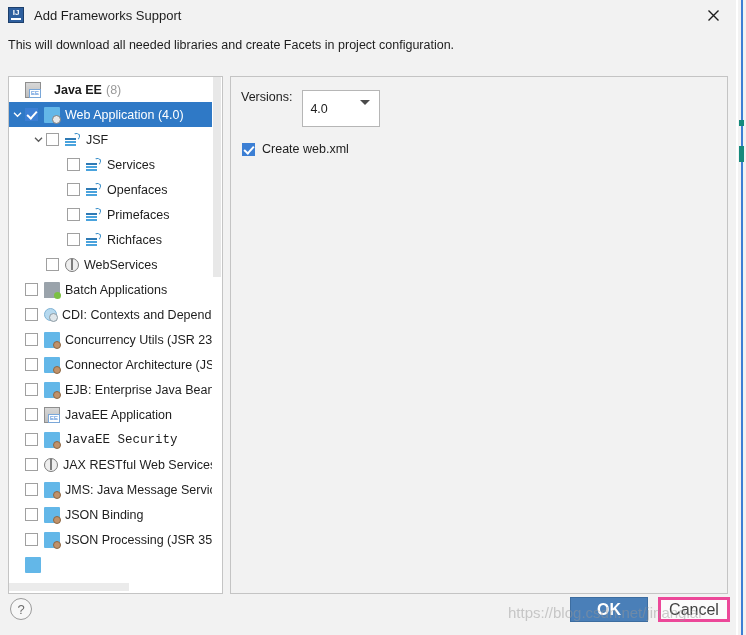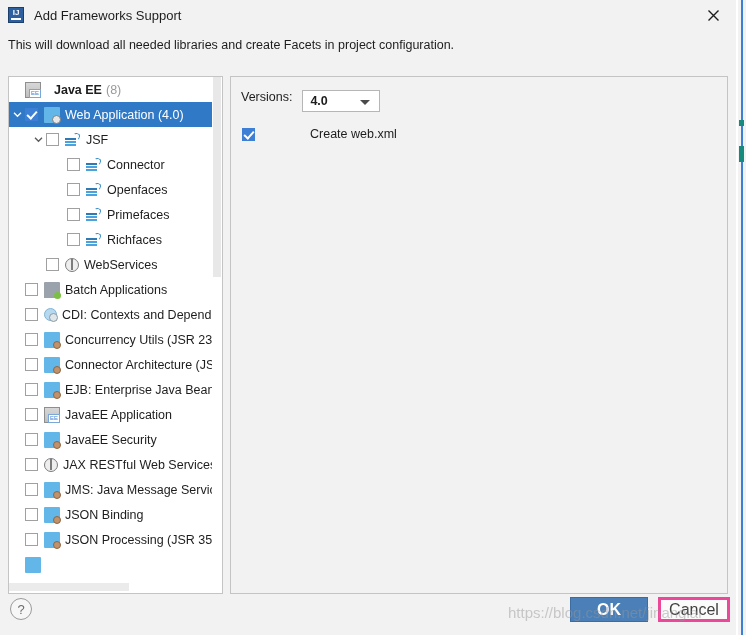--- a/index.html
+++ b/index.html
@@ -342,44 +342,42 @@
     border: 1px solid #c4c4c4;
     box-sizing: border-box;
   }
   .opt-row {
     display: flex;
     align-items: flex-start;
     padding: 13px 0 0 10px;
   }
   .opt-label { font-size: 12.5px; margin-right: 10px; }
   .combo {
-    width: 78px; height: 22px;
+    width: 78px; height: 37px;
     background: #ffffff;
     border: 1px solid #b6b6b6;
     box-sizing: border-box;
     display: flex;
     align-items: center;
     position: relative;
     cursor: pointer;
-    font-weight: bold;
   }
   .combo .cval { padding-left: 7px; font-size: 12.5px; }
   .combo .arrow {
     position: absolute;
     right: 9px; top: 9px;
     width: 0; height: 0;
     border-left: 5px solid transparent;
     border-right: 5px solid transparent;
     border-top: 5px solid #4a4a4a;
   }
   .opt-check-row {
     display: flex;
     align-items: center;
     padding: 15px 0 0 11px;
-    gap: 48px;
   }
   .opt-check-row .cb { margin-right: 7px; }
   .opt-check-row .lbl { font-size: 12.5px; }
 
   
   .bottom {
     position: absolute;
     left: 0; bottom: 0;
     width: 736px; height: 41px;
   }
@@ -493,21 +491,21 @@
                 </svg>
               </div>
               <span class="cb"></span>
               <span class="ficon ic-jsf"></span>
               <span class="lbl">JSF</span>
             </div>
             <div class="row" style="padding-left: 42px;">
               <div class="twisty"></div>
               <span class="cb"></span>
               <span class="ficon ic-jsf"></span>
-              <span class="lbl">Connector</span>
+              <span class="lbl">Services</span>
             </div>
             <div class="row" style="padding-left: 42px;">
               <div class="twisty"></div>
               <span class="cb"></span>
               <span class="ficon ic-jsf"></span>
               <span class="lbl">Openfaces</span>
             </div>
             <div class="row" style="padding-left: 42px;">
               <div class="twisty"></div>
               <span class="cb"></span>
@@ -555,21 +553,21 @@
               <span class="cb"></span>
               <span class="ficon ic-blue"></span>
               <span class="lbl">EJB: Enterprise Java Beans</span>
             </div>
             <div class="row" style="padding-left: 0px;">
               <div class="twisty"></div>
               <span class="cb"></span>
               <span class="ficon ic-javaee"></span>
               <span class="lbl">JavaEE Application</span>
             </div>
-            <div class="row" style="padding-left: 0px;">
+            <div class="row" style="padding-left: 0px; font-family: Liberation Mono, monospace;">
               <div class="twisty"></div>
               <span class="cb"></span>
               <span class="ficon ic-blue"></span>
               <span class="lbl">JavaEE Security</span>
             </div>
             <div class="row" style="padding-left: 0px;">
               <div class="twisty"></div>
               <span class="cb"></span>
               <span class="ficon ic-globe"></span>
               <span class="lbl">JAX RESTful Web Services (JAX-RS)</span>

